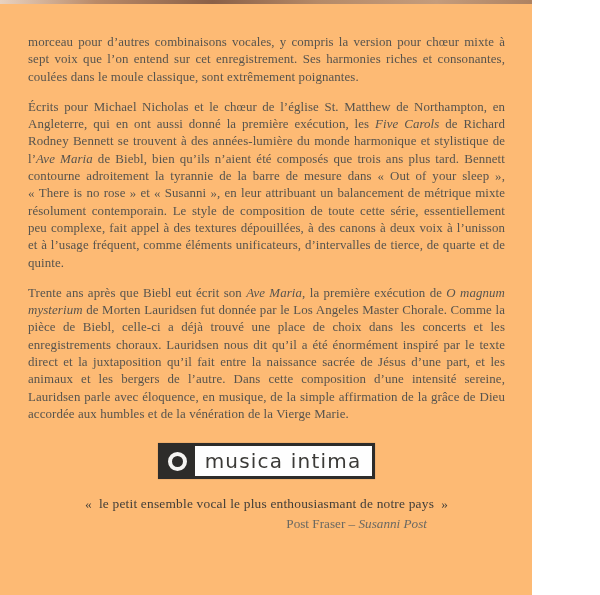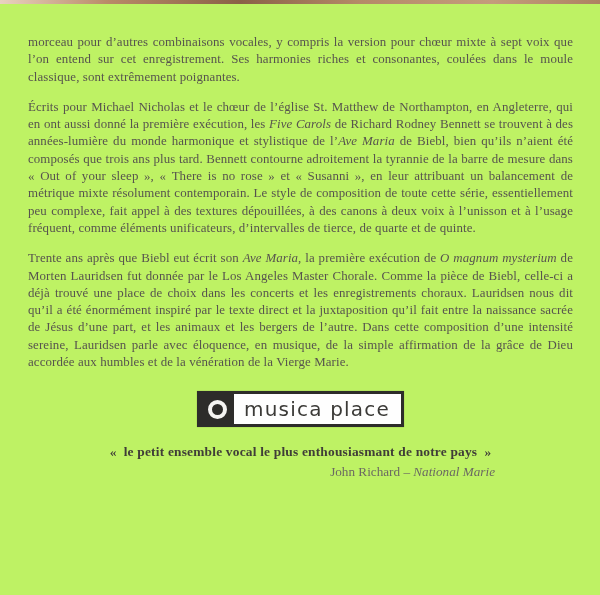--- a/index.html
+++ b/index.html
@@ -1,21 +1,21 @@
 <!DOCTYPE html>
 <html><head>
 <meta charset="utf-8">
 <style>
   html, body { margin: 0; padding: 0; background: #ffffff; }
 
   .page {
     position: relative;
-    width: 600px;
+    width: 532px;
     height: 595px;
-    background: #bef264;
+    background: #fdba74;
     overflow: hidden;
     box-sizing: border-box;
     font-family: "Liberation Serif", serif;
   }
 
   .top-edge {
     position: absolute;
     top: 0; left: 0; right: 0;
     height: 4px;
     background: linear-gradient(90deg,
@@ -70,21 +70,21 @@
     letter-spacing: 1.2px;
     padding: 0 11px 0 10px;
     white-space: nowrap;
   }
 
   .press-quote {
     margin-top: 17px;
     text-align: center;
     font-size: 13.4px;
     line-height: 16px;
-    font-weight: bold;
+    font-weight: normal;
     color: #403d38;
     letter-spacing: 0.2px;
   }
 
   .attribution {
     margin-top: 4px;
     text-align: right;
     padding-right: 78px;
     font-size: 13.2px;
     line-height: 16px;
@@ -106,25 +106,25 @@
 
     <p class="body-par"><span>Écrits pour Michael Nicholas et le chœur de l’église St. Matthew de Northampton, en Angleterre, qui en ont aussi donné la première exécution, les </span><i>Five Carols</i><span> de Richard Rodney Bennett se trouvent à des années-lumière du monde harmonique et stylistique de l’</span><i>Ave Maria</i><span> de Biebl, bien qu’ils n’aient été composés que trois ans plus tard. Bennett contourne adroitement la tyrannie de la barre de mesure dans «&nbsp;Out of your sleep&nbsp;», «&nbsp;There is no rose&nbsp;» et «&nbsp;Susanni&nbsp;», en leur attribuant un balancement de métrique mixte résolument contemporain. Le style de composition de toute cette série, essentiellement peu complexe, fait appel à des textures dépouillées, à des canons à deux voix à l’unisson et à l’usage fréquent, comme éléments unificateurs, d’intervalles de tierce, de quarte et de quinte.</span></p>
 
     <p class="body-par"><span>Trente ans après que Biebl eut écrit son </span><i>Ave Maria</i><span>, la première exécution de </span><i>O magnum mysterium</i><span> de Morten Lauridsen fut donnée par le Los Angeles Master Chorale. Comme la pièce de Biebl, celle-ci a déjà trouvé une place de choix dans les concerts et les enregistrements choraux. Lauridsen nous dit qu’il a été énormément inspiré par le texte direct et la juxtaposition qu’il fait entre la naissance sacrée de Jésus d’une part, et les animaux et les bergers de l’autre. Dans cette composition d’une intensité sereine, Lauridsen parle avec éloquence, en musique, de la simple affirmation de la grâce de Dieu accordée aux humbles et de la vénération de la Vierge Marie.</span></p>
 
     <div class="logo-row">
       <div class="logo-box">
         <div class="logo-mark">
           <span class="logo-ring"></span>
         </div>
-        <div class="logo-text">musica place</div>
+        <div class="logo-text">musica intima</div>
       </div>
     </div>
 
     <div class="press-quote">«&nbsp; le petit ensemble vocal le plus enthousiasmant de notre pays &nbsp;»</div>
 
     <div class="attribution">
-      <span>John Richard – </span><i>National Marie</i>
+      <span>Post Fraser – </span><i>Susanni Post</i>
     </div>
 
 
   </div>
 </div>
 
 </body></html>

